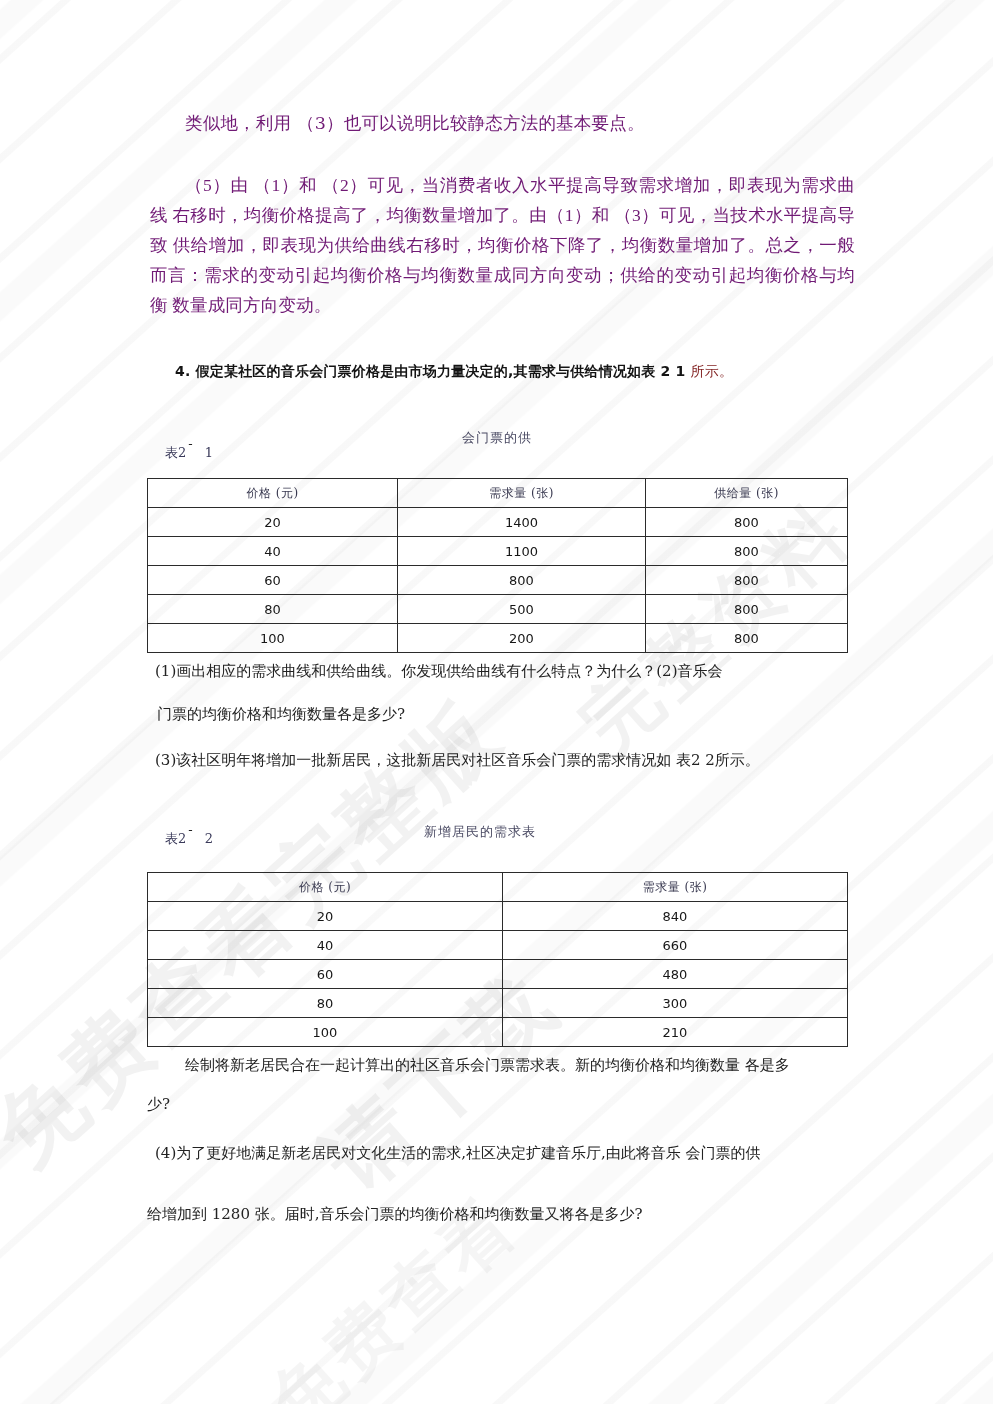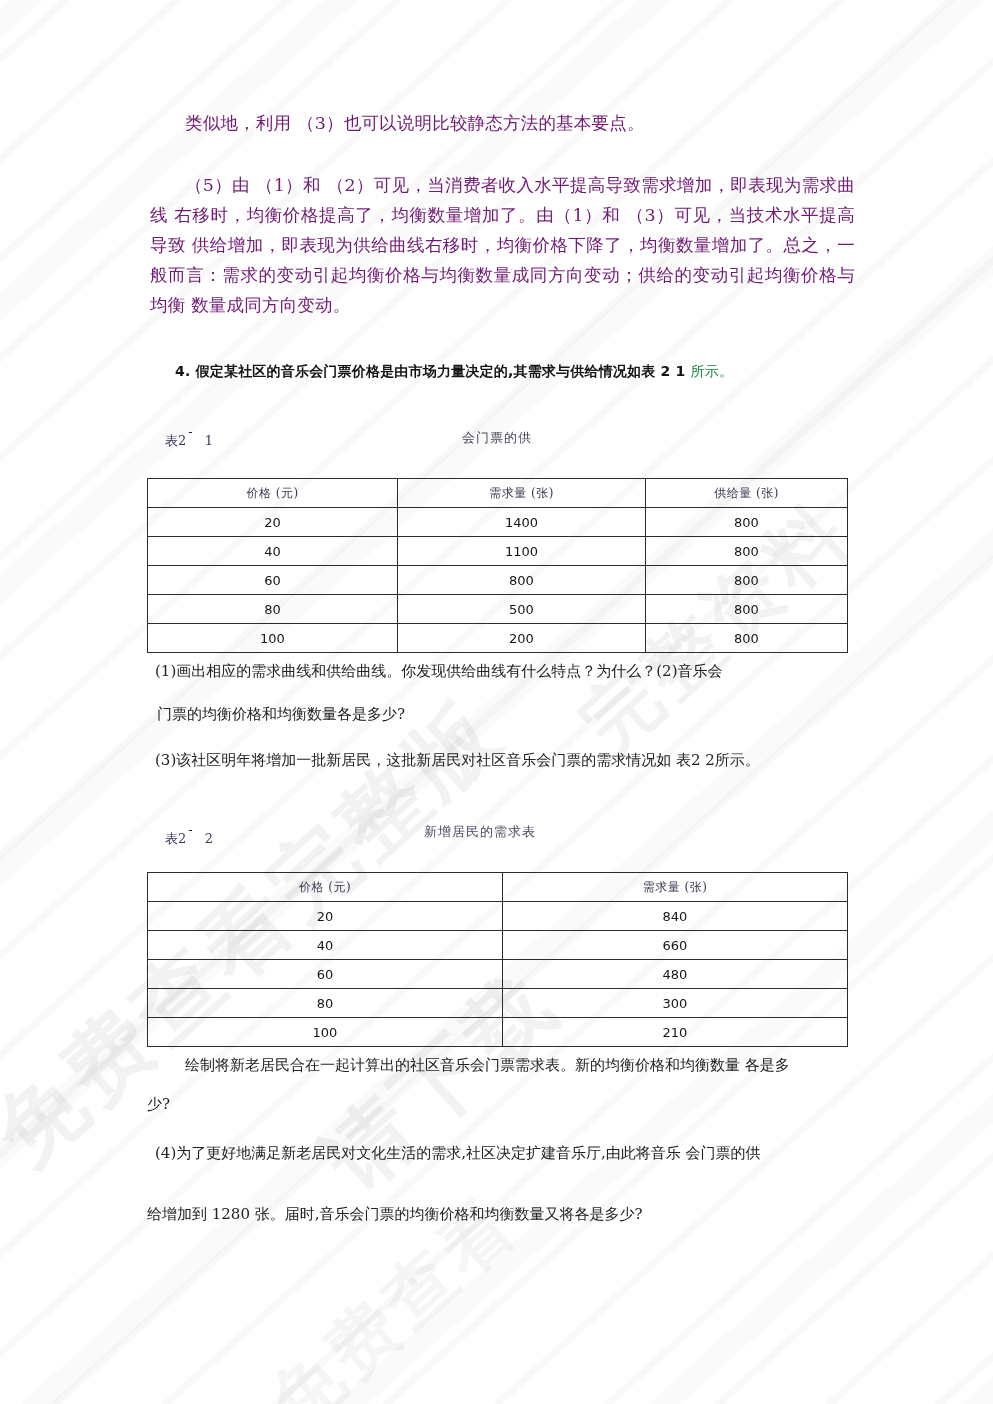--- a/index.html
+++ b/index.html
@@ -70,35 +70,35 @@
     position: relative;
     z-index: 2;
   }
   .para {
     position: absolute;
     font-size: 17.5px;
     line-height: 30px;
     color: #701a75;
     letter-spacing: 0.2px;
   }
-  .para.justify { text-align: justify; }
+  .para.justify { text-align: justify; font-family: Liberation Serif, serif; }
   .indent { text-indent: 2em; }
 
   .q-head {
     position: absolute;
     font-family: "DejaVu Sans", "Liberation Sans", sans-serif;
     font-size: 14px;
     font-weight: 700;
     color: #141414;
     letter-spacing: .2px;
     white-space: nowrap;
   }
   .q-head .dim {
     font-weight: 400;
-    color: #15803d;
+    color: #7f1d1d;
   }
   .q-head .num { font-weight: 700; }
 
   .sub {
     position: absolute;
     font-size: 15px;
     line-height: 28px;
     color: #222;
   }
 
@@ -184,21 +184,21 @@
     <div class="para justify indent" style="left:150px; top:170px; width:705px;">（5）由 （1）和 （2）可见，当消费者收入水平提高导致需求增加，即表现为需求曲线 右移时，均衡价格提高了，均衡数量增加了。由（1）和 （3）可见，当技术水平提高导致 供给增加，即表现为供给曲线右移时，均衡价格下降了，均衡数量增加了。总之，一般而言：需求的变动引起均衡价格与均衡数量成同方向变动；供给的变动引起均衡价格与均衡 数量成同方向变动。</div>
 
     <div class="q-head" style="left:175px; top:363px;">
       <span class="num">4.</span>
       <span>假定某社区的音乐会门票价格是由市场力量决定的,其需求与供给情况如表</span>
       <span class="num">2 1</span>
       <span class="dim">所示。</span>
     </div>
 
     <div class="tbl-caption" style="top:428px;">
-      <div class="cap-left" style="left:165px; top:4px;">
+      <div class="cap-left" style="left:165px; top:16px;">
         <span>表2</span><span class="dash">-</span><span class="two">1</span>
       </div>
       <div class="cap-title" style="left:462px; top:1px;">会门票的供</div>
     </div>
 
     <table class="doc-table" id="t1" style="left:147px; top:478px; width:700px;">
       <colgroup>
         <col style="width:250px">
         <col style="width:248px">
         <col style="width:202px">

